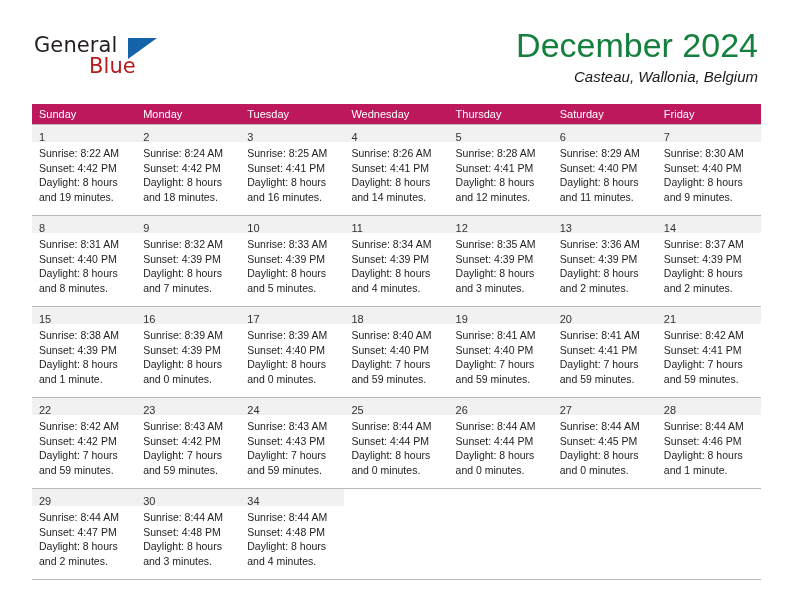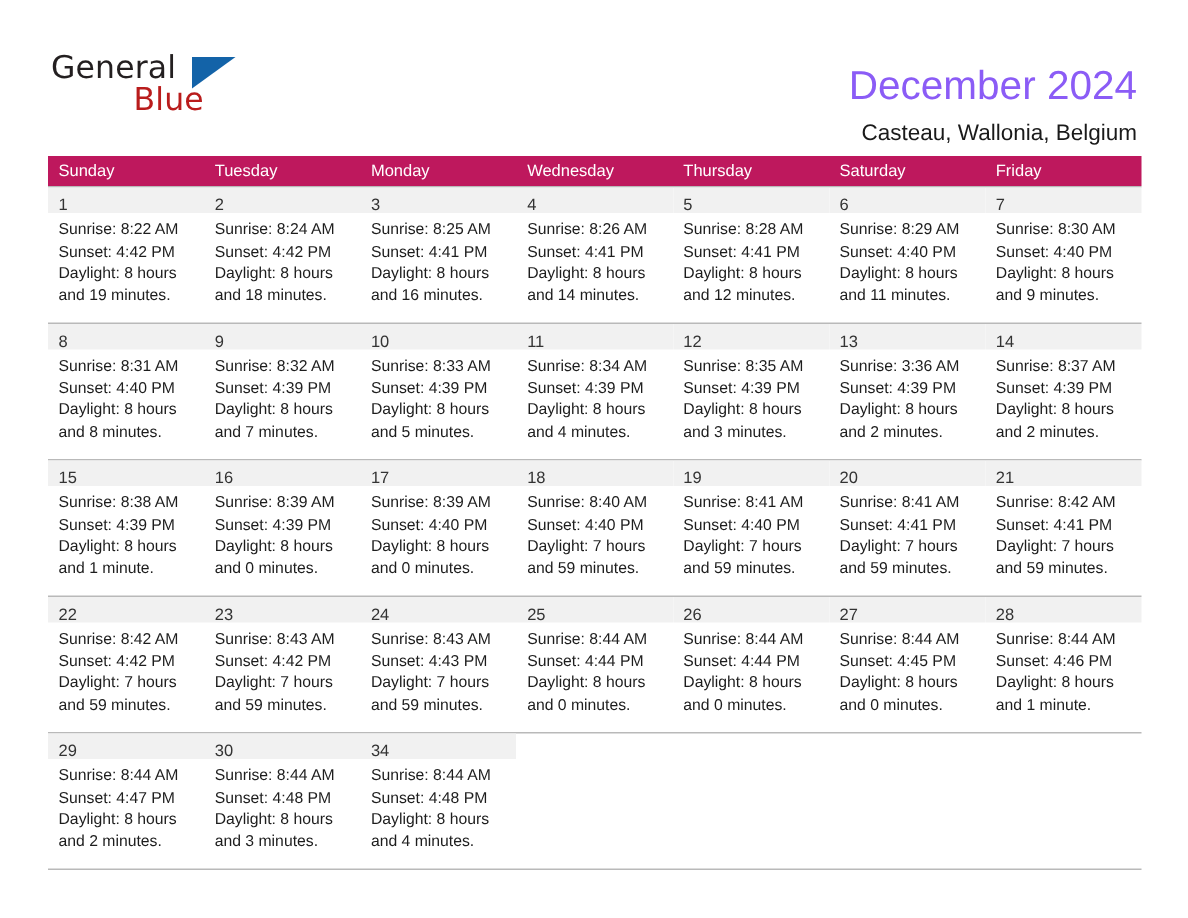--- a/index.html
+++ b/index.html
@@ -67,34 +67,34 @@
     border-bottom: 21px solid transparent;
   }
 
   .title-block {
     position: absolute;
     right: 34px;
     top: 28px;
     text-align: right;
   }
   .page-title {
-    font-size: 27px;
+    font-size: 34px;
     font-weight: normal;
-    color: #8b5cf6;
+    color: #15803d;
     line-height: 34px;
     white-space: nowrap;
-    margin-top: 12px;
   }
   .page-subtitle {
     font-size: 15px;
     font-weight: normal;
     color: #1a1a1a;
     line-height: 22px;
     margin-top: 4px;
     white-space: nowrap;
+    font-style: italic;
   }
 
   
   .calendar {
     position: absolute;
     left: 32px;
     top: 104px;
     width: 729px;
   }
 
@@ -180,22 +180,22 @@
       <div class="page-title">December 2024</div>
       <div class="page-subtitle">Casteau, Wallonia, Belgium</div>
     </div>
 
   </div>
 
   <div class="calendar">
 
     <div class="cal-head">
       <div class="hcell">Sunday</div>
+      <div class="hcell">Monday</div>
       <div class="hcell">Tuesday</div>
-      <div class="hcell">Monday</div>
       <div class="hcell">Wednesday</div>
       <div class="hcell">Thursday</div>
       <div class="hcell">Saturday</div>
       <div class="hcell">Friday</div>
     </div>
 
     <div class="week">
       <div class="cell">
         <div class="daynum-band"><span class="daynum">1</span></div>
         <div class="cell-lines">

